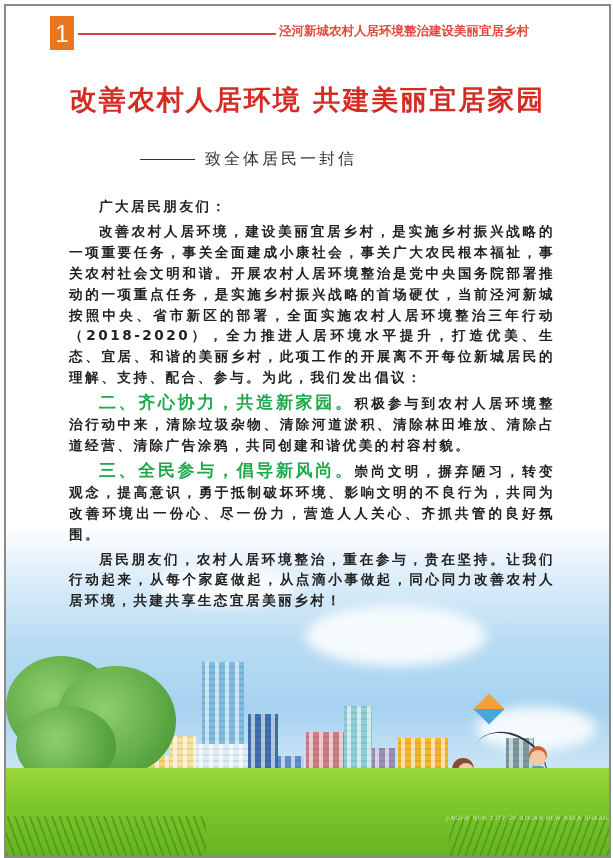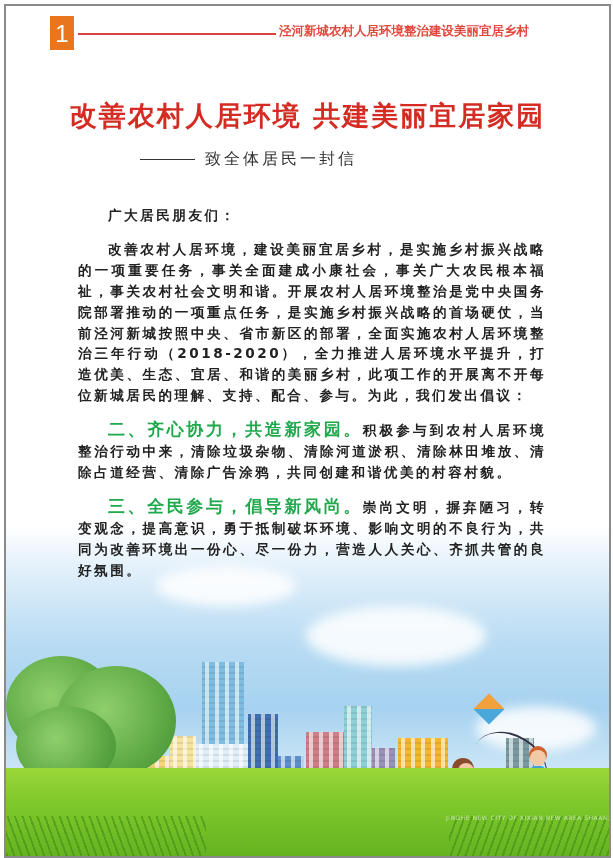--- a/index.html
+++ b/index.html
@@ -75,21 +75,21 @@
     background: #d8433c;
   }
   .header-title {
     position: absolute; left: 273px; top: 17px;
     color: #e2473b; font-size: 12.5px; font-weight: bold;
     letter-spacing: 0px; white-space: nowrap;
   }
 
   
   .main-title {
-    position: absolute; left: 0; right: 0; top: 92px;
+    position: absolute; left: 0; right: 0; top: 76px;
     text-align: center; color: #d42c23;
     font-size: 27px; font-weight: bold; letter-spacing: 2px;
     white-space: nowrap;
   }
   .subtitle {
     position: absolute; left: 134px; top: 143px;
     color: #333; font-size: 16px; letter-spacing: 3px;
     white-space: nowrap;
   }
   .subtitle .dash {
@@ -97,21 +97,21 @@
     background: #333; vertical-align: middle; margin-right: 10px;
   }
 
   
   .letter {
     position: absolute; left: 59px; top: 186px; width: 494px;
     color: #222; font-size: 13.6px; line-height: 20.9px;
     letter-spacing: 2.5px; text-align: justify;
     font-weight: bold;
   }
-  .letter p { margin: 13px; text-indent: 2.2em; }
+  .letter p { margin: 4px; text-indent: 2.2em; }
   .letter p.salutation { text-indent: 2.2em; }
   .letter .heading {
     color: #1fa84c; font-size: 17px; letter-spacing: 2px; font-weight: bold;
   }
 
   
   .wm {
     position: absolute; left: 392px; top: 852px;
     color: rgba(255,255,255,0.75); white-space: nowrap;
   }
@@ -178,19 +178,20 @@
   <div class="main-title">改善农村人居环境 共建美丽宜居家园</div>
   <div class="subtitle">
     <span class="dash"></span><span>致全体居民一封信</span>
   </div>
 
   <div class="letter">
     <p class="salutation">广大居民朋友们：</p>
     <p>改善农村人居环境，建设美丽宜居乡村，是实施乡村振兴战略的一项重要任务，事关全面建成小康社会，事关广大农民根本福祉，事关农村社会文明和谐。开展农村人居环境整治是党中央国务院部署推动的一项重点任务，是实施乡村振兴战略的首场硬仗，当前泾河新城按照中央、省市新区的部署，全面实施农村人居环境整治三年行动（2018-2020），全力推进人居环境水平提升，打造优美、生态、宜居、和谐的美丽乡村，此项工作的开展离不开每位新城居民的理解、支持、配合、参与。为此，我们发出倡议：</p>
     <p><span class="heading">二、齐心协力，共造新家园。</span><span>积极参与到农村人居环境整治行动中来，清除垃圾杂物、清除河道淤积、清除林田堆放、清除占道经营、清除广告涂鸦，共同创建和谐优美的村容村貌。</span></p>
     <p><span class="heading">三、全民参与，倡导新风尚。</span><span>崇尚文明，摒弃陋习，转变观念，提高意识，勇于抵制破坏环境、影响文明的不良行为，共同为改善环境出一份心、尽一份力，营造人人关心、齐抓共管的良好氛围。</span></p>
+    <p>居民朋友们，农村人居环境整治，重在参与，贵在坚持。让我们行动起来，从每个家庭做起，从点滴小事做起，同心同力改善农村人居环境，共建共享生态宜居美丽乡村！</p>
   </div>
 
   <div class="wm-en">JINGHE NEW CITY OF XIXIAN NEW AREA SHAANXI</div>
   <div class="wm">
     <span class="wm-logo">㗊</span><span class="wm-text">西咸新区泾河新城</span>
   </div>
 </div>
 
 </body></html>

